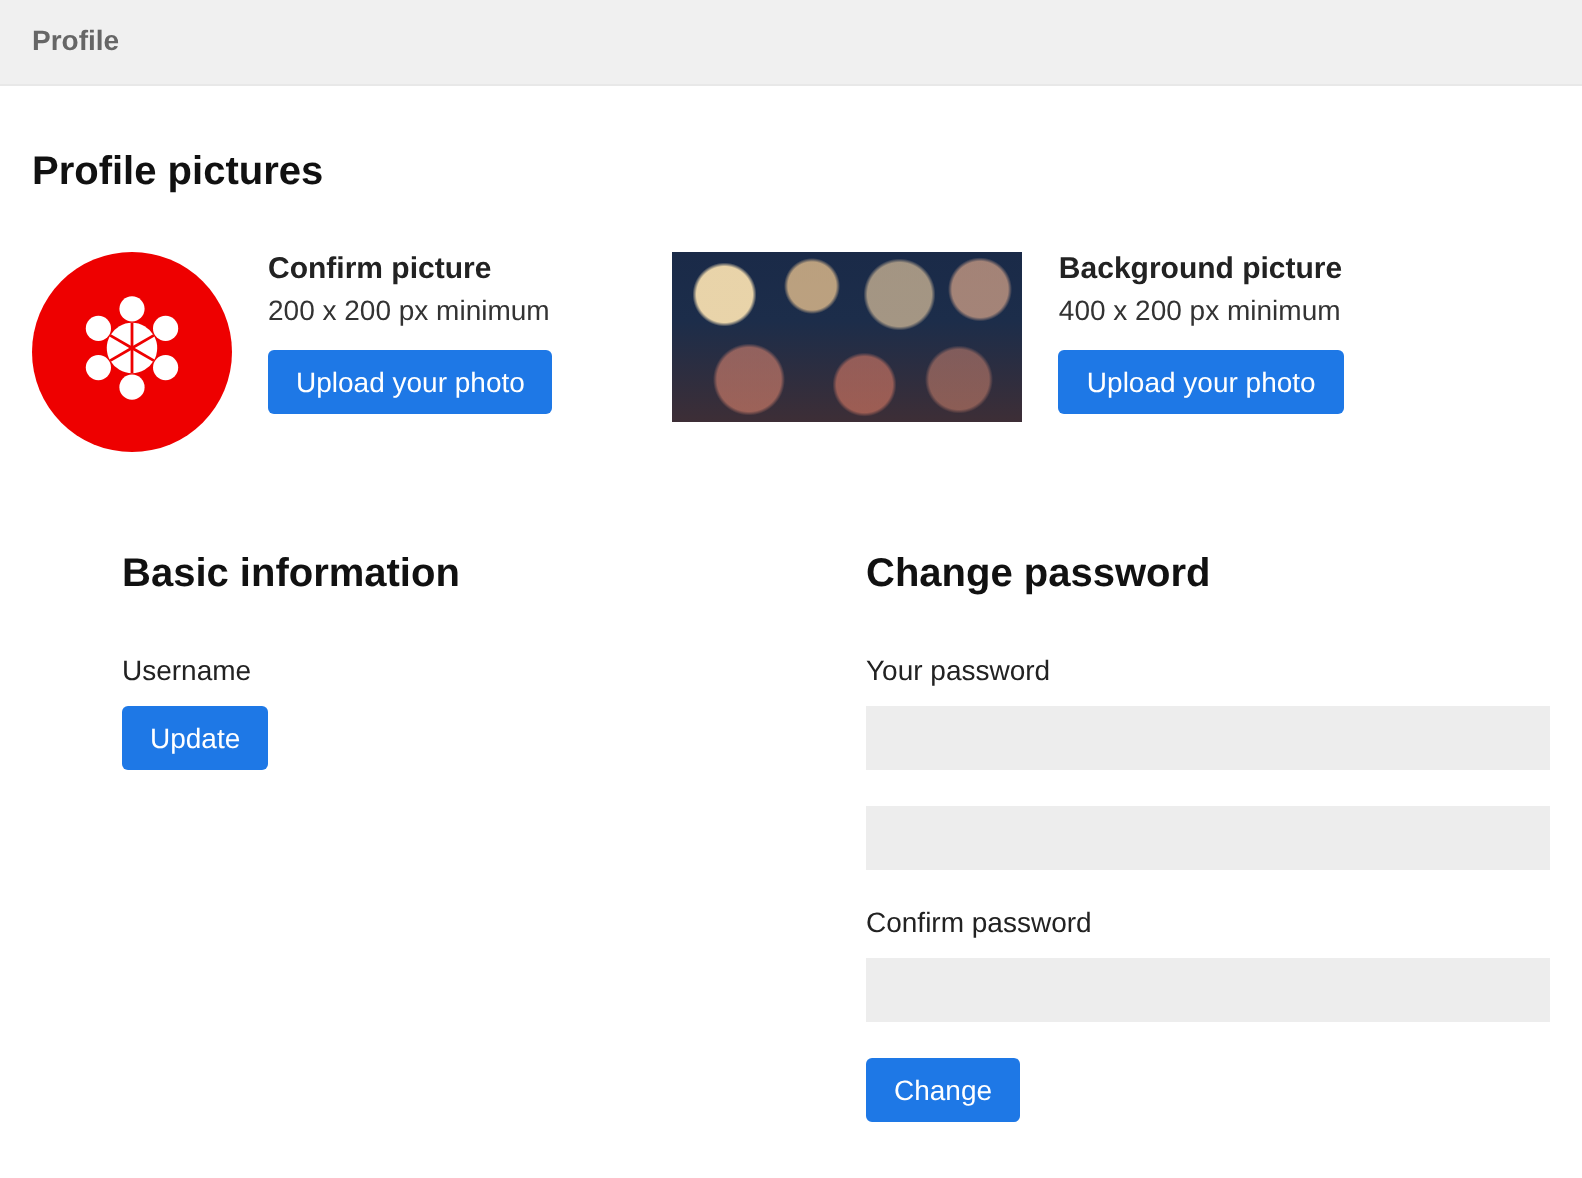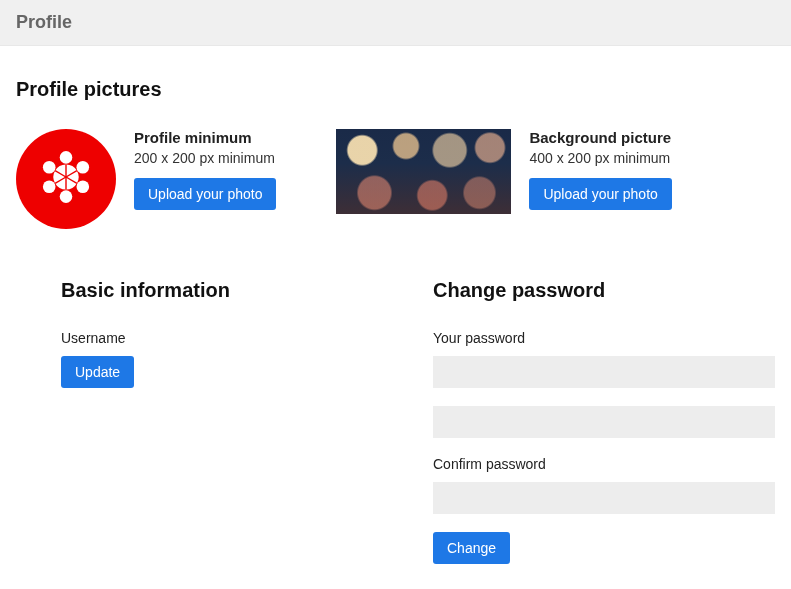--- a/index.html
+++ b/index.html
@@ -10,21 +10,21 @@
       width: 791px;
     }
     .tab-bar {
       background: #f0f0f0;
       padding: 12px 16px;
       border-bottom: 1px solid #e8e8e8;
     }
     .tab {
       color: #666;
       font-weight: 600;
-      font-size: 18px;
+      font-size: 14px;
     }
     .content {
       padding: 32px 16px 16px 16px;
     }
     h2 {
       font-size: 20px;
       font-weight: 700;
       margin-bottom: 28px;
       color: #111;
     }
@@ -144,21 +144,21 @@
             <line x1="50" y1="50" x2="50" y2="32" stroke="#ee0000" stroke-width="2"></line>
             <line x1="50" y1="50" x2="65.6" y2="41" stroke="#ee0000" stroke-width="2"></line>
             <line x1="50" y1="50" x2="65.6" y2="59" stroke="#ee0000" stroke-width="2"></line>
             <line x1="50" y1="50" x2="50" y2="68" stroke="#ee0000" stroke-width="2"></line>
             <line x1="50" y1="50" x2="34.4" y2="59" stroke="#ee0000" stroke-width="2"></line>
             <line x1="50" y1="50" x2="34.4" y2="41" stroke="#ee0000" stroke-width="2"></line>
           </svg>
         </span>
       </div>
       <div class="pic-meta">
-        <h4>Profile minimum</h4>
+        <h4>Confirm picture</h4>
         <p>200 x 200 px minimum</p>
         <button class="btn">Upload your photo</button>
       </div>
     </div>
 
     <div class="picture-group">
       <div class="bg-thumb"></div>
       <div class="pic-meta">
         <h4>Background picture</h4>
         <p>400 x 200 px minimum</p>

